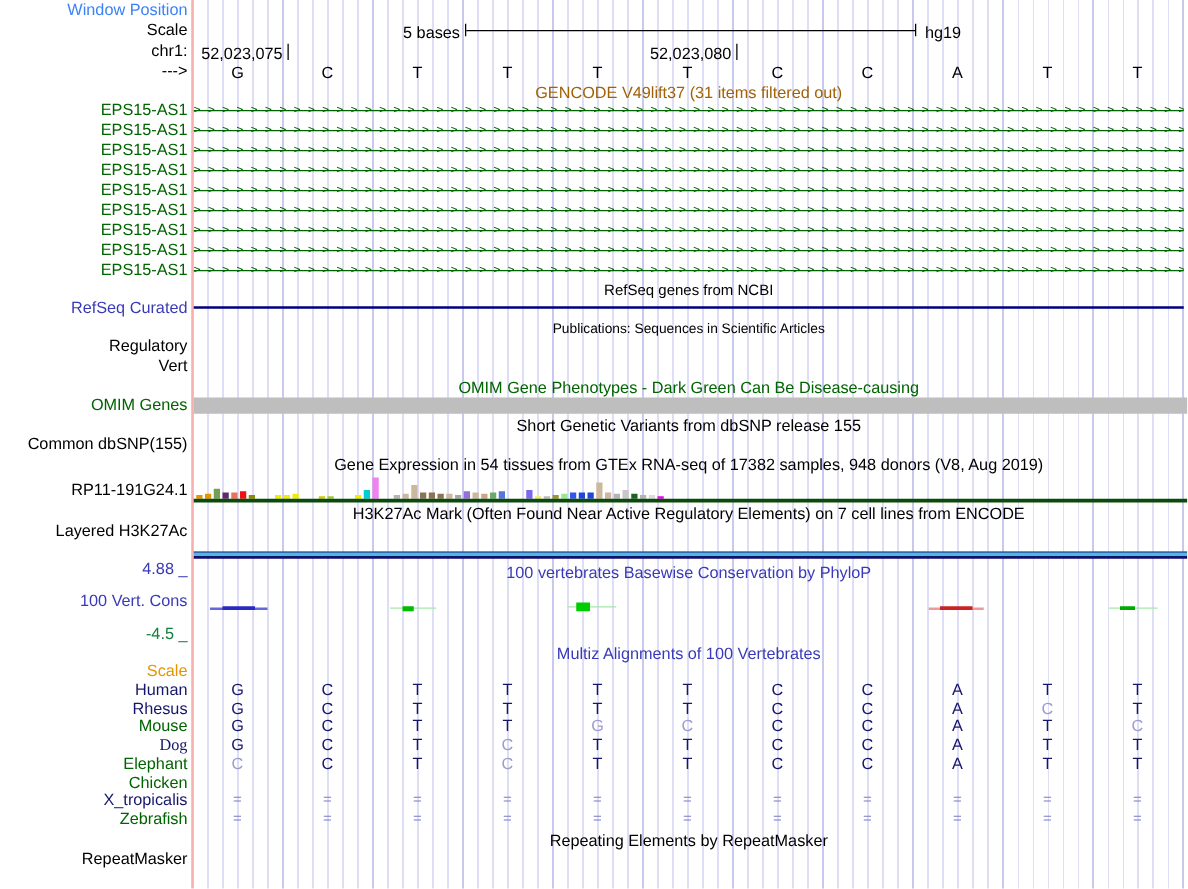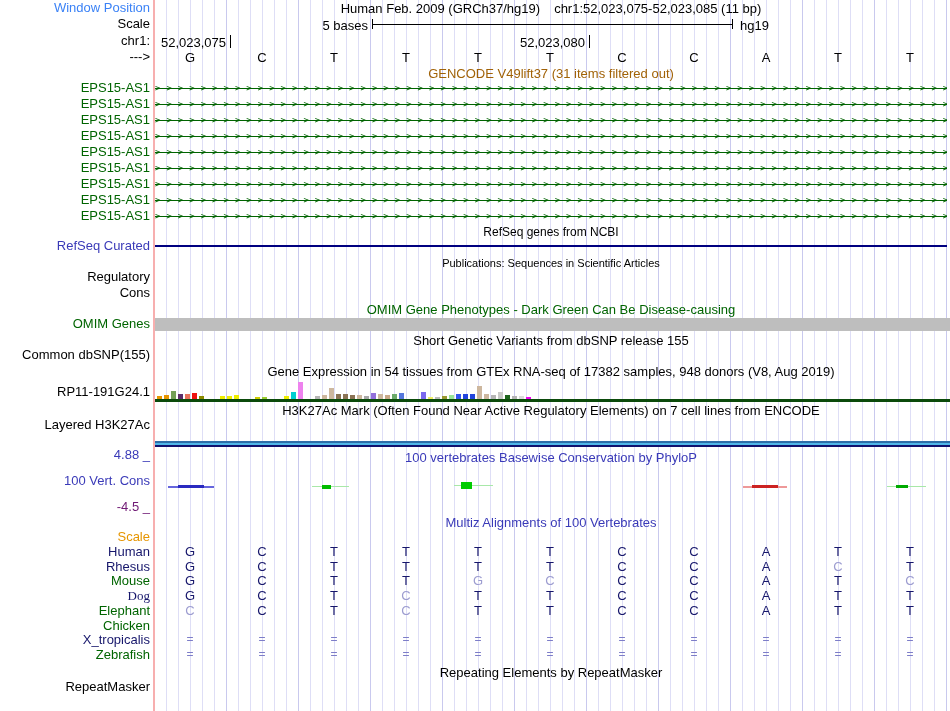--- a/index.html
+++ b/index.html
@@ -40,24 +40,20 @@
   .h3k-band{top:441px;height:6px;background:linear-gradient(#2E6DA8 0 1.5px,#4FB6E8 1.5px 4px,#10106E 4px 6px);width:795px;}
   .gtex-bar{position:absolute;width:5px;}
 </style>
 </head>
 <body>
 
 <div class="stage">
   <div class="grid-layer"></div>
   <div class="salmon-line"></div>
 
-  <div class="hdr-row">
-    <span>Human Feb. 2009 (GRCh37/hg19)</span>
-    <span>chr1:52,023,075-52,023,085 (11 bp)</span>
-  </div>
 
   <div class="scale-text">5 bases</div>
   <div class="scale-bracket"></div>
   <div class="scale-genome">hg19</div>
 
   <div class="coord" style="left:161px">52,023,075</div>
   <div class="ctick" style="left:230px"></div>
   <div class="coord" style="left:520px">52,023,080</div>
   <div class="ctick" style="left:589px"></div>
 
@@ -70,28 +66,28 @@
       <div class="lbl" style="position: absolute; top: 97px; color: rgb(0, 100, 0);">EPS15-AS1</div>
       <div class="lbl" style="position: absolute; top: 113px; color: rgb(0, 100, 0);">EPS15-AS1</div>
       <div class="lbl" style="position: absolute; top: 129px; color: rgb(0, 100, 0);">EPS15-AS1</div>
       <div class="lbl" style="position: absolute; top: 145px; color: rgb(0, 100, 0);">EPS15-AS1</div>
       <div class="lbl" style="position: absolute; top: 161px; color: rgb(0, 100, 0);">EPS15-AS1</div>
       <div class="lbl" style="position: absolute; top: 177px; color: rgb(0, 100, 0);">EPS15-AS1</div>
       <div class="lbl" style="position: absolute; top: 193px; color: rgb(0, 100, 0);">EPS15-AS1</div>
       <div class="lbl" style="position: absolute; top: 209px; color: rgb(0, 100, 0);">EPS15-AS1</div>
       <div class="lbl" style="position: absolute; top: 239px; color: rgb(58, 58, 184);">RefSeq Curated</div>
       <div class="lbl" style="position: absolute; top: 270px; color: rgb(0, 0, 0);">Regulatory</div>
-      <div class="lbl" style="position: absolute; top: 286px; color: rgb(0, 0, 0);">Cons</div>
+      <div class="lbl" style="position: absolute; top: 286px; color: rgb(0, 0, 0);">Vert</div>
       <div class="lbl" style="position: absolute; top: 317px; color: rgb(0, 100, 0);">OMIM Genes</div>
       <div class="lbl" style="position: absolute; top: 348px; color: rgb(0, 0, 0);">Common dbSNP(155)</div>
       <div class="lbl" style="position: absolute; top: 385px; color: rgb(0, 0, 0);">RP11-191G24.1</div>
       <div class="lbl" style="position: absolute; top: 418px; color: rgb(0, 0, 0);">Layered H3K27Ac</div>
       <div class="lbl" style="position: absolute; top: 448px; color: rgb(58, 58, 184);">4.88 _</div>
       <div class="lbl" style="position: absolute; top: 474px; color: rgb(58, 58, 184);">100 Vert. Cons</div>
-      <div class="lbl" style="position: absolute; top: 500px; color: #701a75;">-4.5 _</div>
+      <div class="lbl" style="position: absolute; top: 500px; color: #15803d;">-4.5 _</div>
       <div class="lbl" style="position: absolute; top: 530px; color: rgb(230, 149, 0);">Scale</div>
       <div class="lbl" style="position: absolute; top: 545px; color: rgb(22, 22, 107);">Human</div>
       <div class="lbl" style="position: absolute; top: 560px; color: rgb(22, 22, 107);">Rhesus</div>
       <div class="lbl" style="position: absolute; top: 574px; color: rgb(0, 100, 0); text-align: right;">Mouse</div>
       <div class="lbl" style="position: absolute; top: 589px; color: rgb(22, 22, 107); font-family: Liberation Serif, serif;">Dog</div>
       <div class="lbl" style="position: absolute; top: 604px; color: rgb(0, 100, 0);">Elephant</div>
       <div class="lbl" style="position: absolute; top: 619px; color: rgb(0, 100, 0);">Chicken</div>
       <div class="lbl" style="position: absolute; top: 633px; color: rgb(22, 22, 107);">X_tropicalis</div>
       <div class="lbl" style="position: absolute; top: 648px; color: rgb(0, 100, 0);">Zebrafish</div>
       <div class="lbl" style="position: absolute; top: 680px; color: rgb(0, 0, 0);">RepeatMasker</div>

